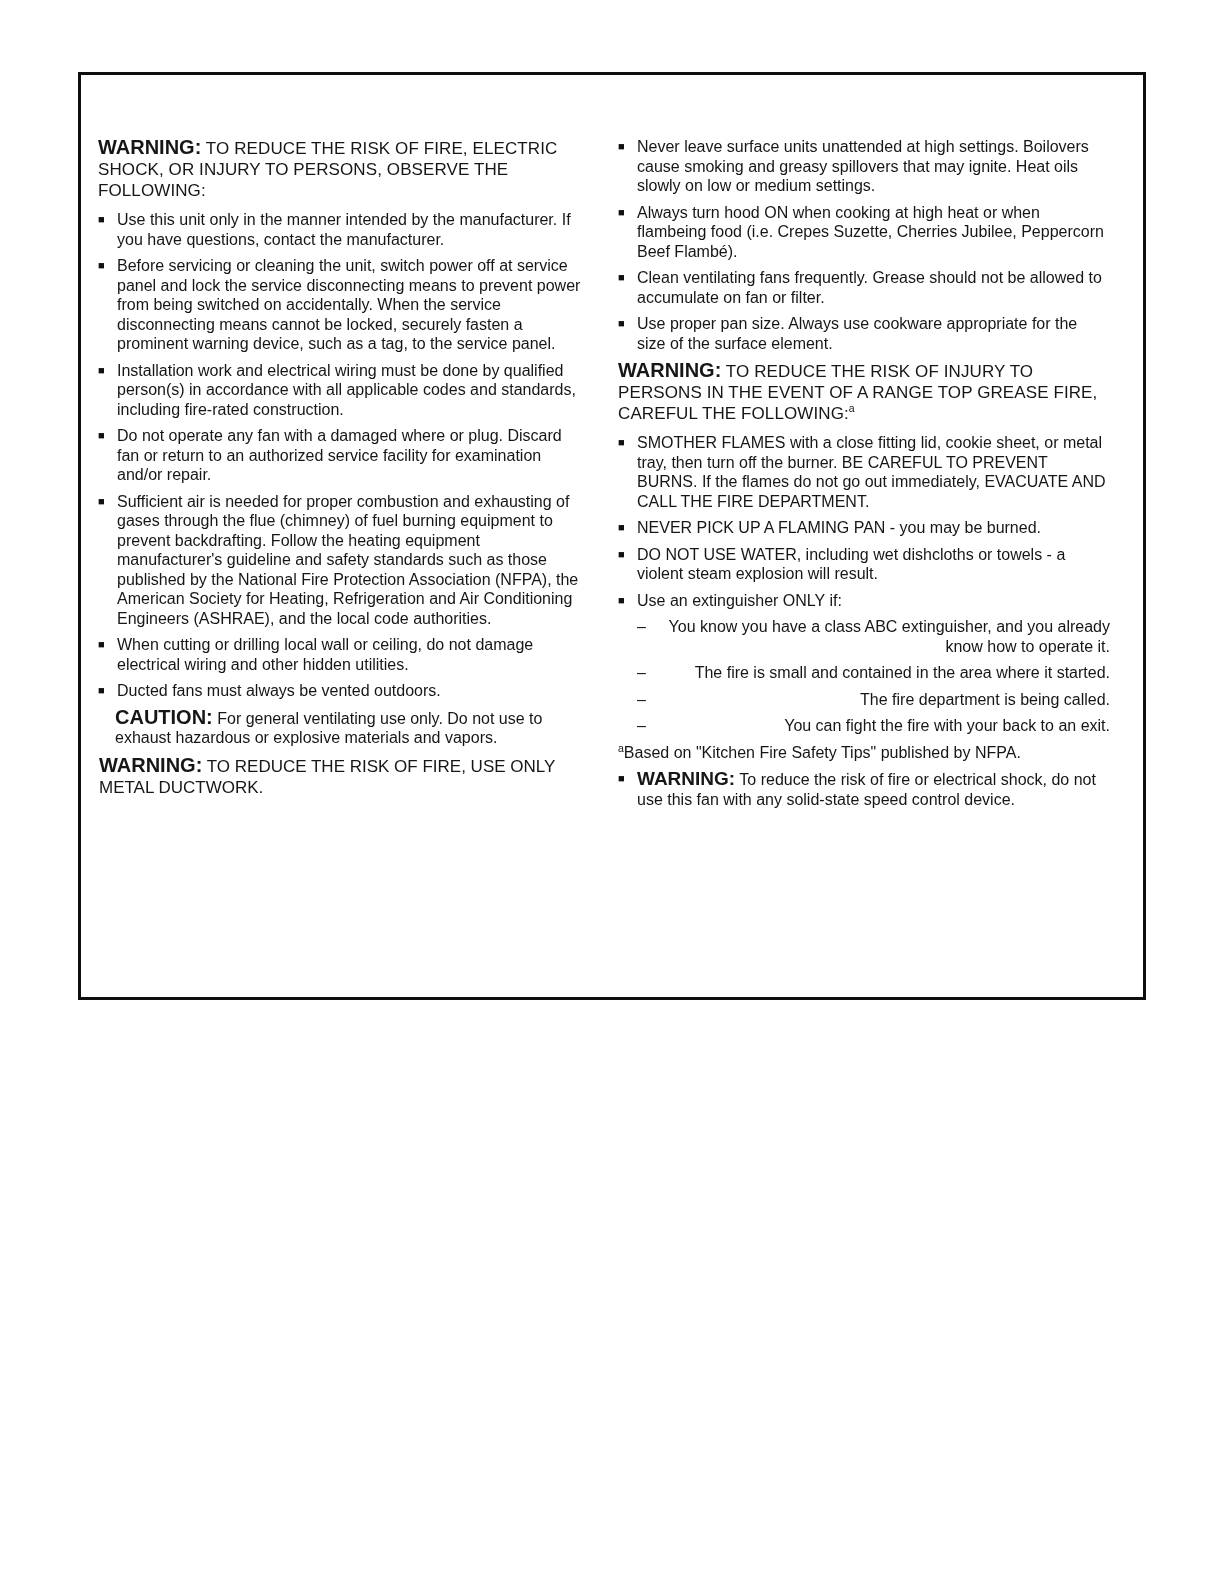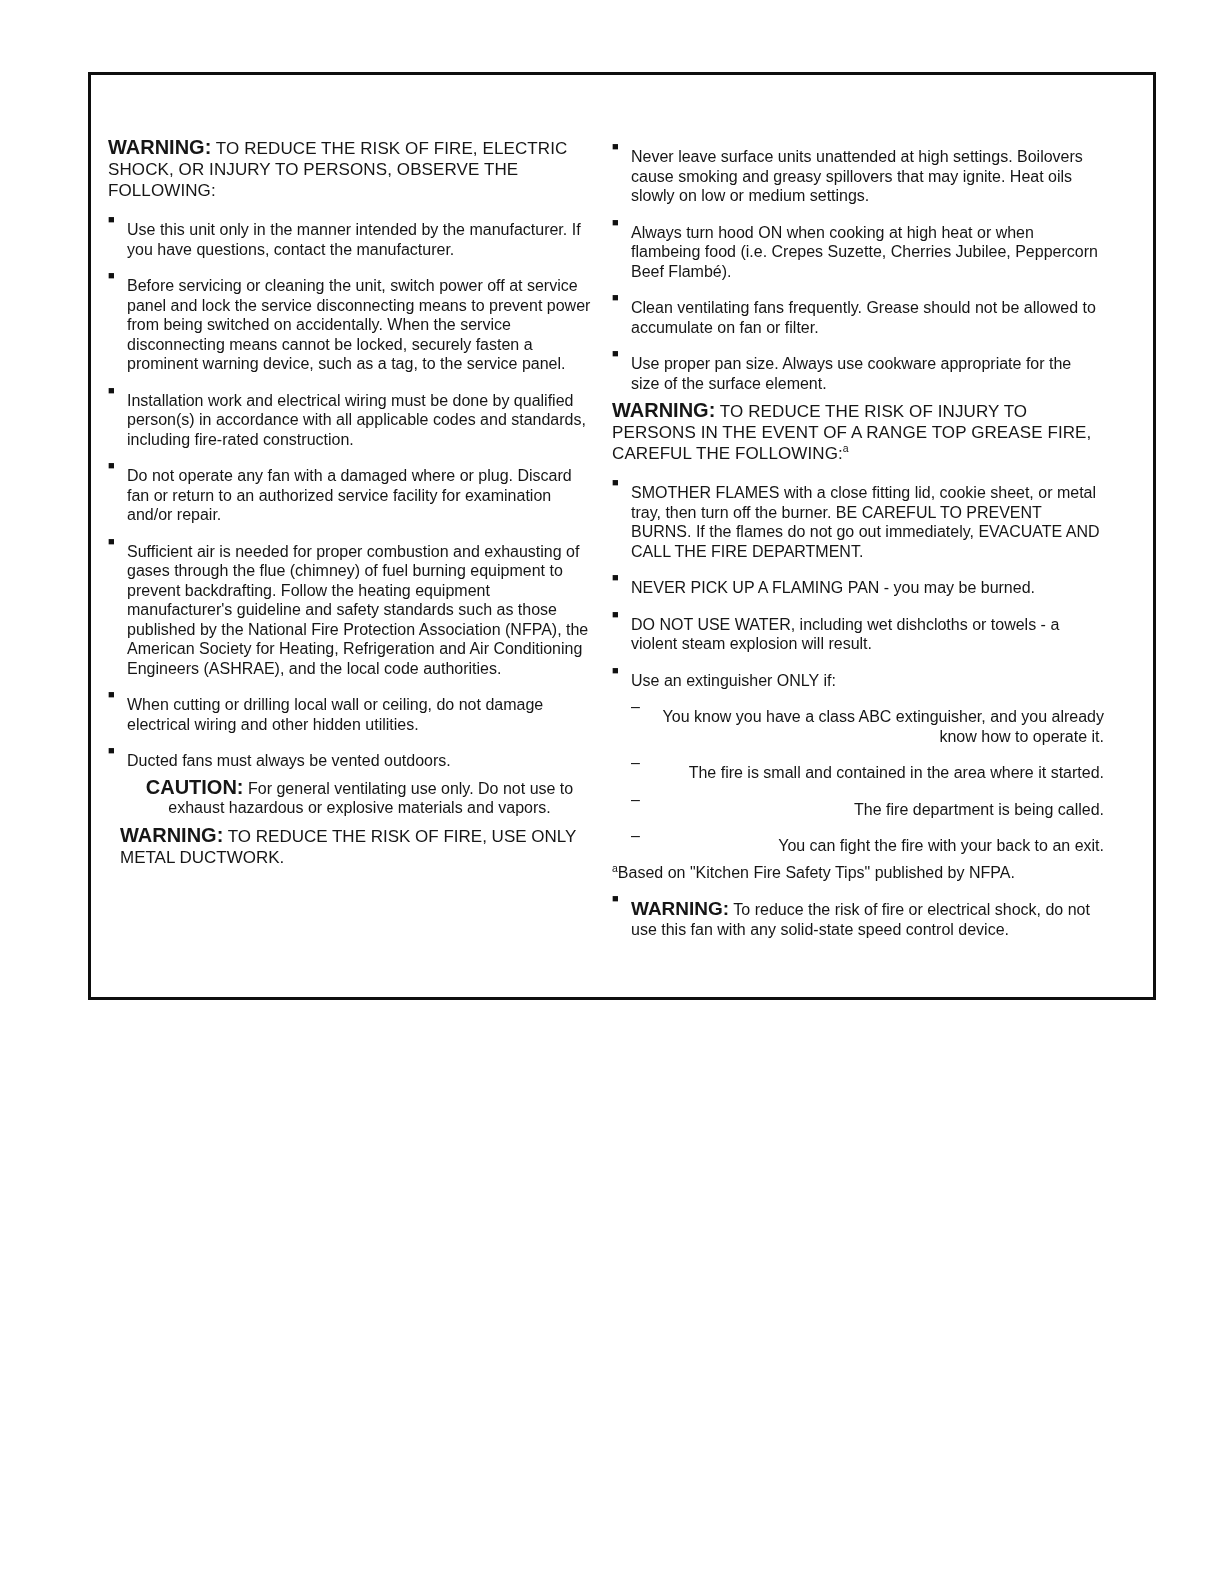--- a/index.html
+++ b/index.html
@@ -10,70 +10,68 @@
   body {
     width: 1224px;
     height: 1584px;
     position: relative;
     font-family: "Liberation Sans", sans-serif;
     color: #161616;
     -webkit-font-smoothing: antialiased;
   }
   .doc-box {
     position: absolute;
-    left: 88px;
+    left: 78px;
     top: 72px;
     width: 1068px;
     height: 928px;
     box-sizing: border-box;
     border: 3px solid #0e0e0e;
     background: #ffffff;
     display: flex;
     padding: 62px 25px 0 17px;
-    gap: 18px;
+    gap: 34px;
   }
   .col { box-sizing: border-box; }
   .col-left  { width: 486px; flex: none; }
   .col-right { width: 492px; flex: none; }
 
   .heading {
     font-size: 17px;
     line-height: 21px;
     margin: 0 0 9px 0;
     letter-spacing: 0.1px;
   }
   .lbl {
     font-weight: 700;
     font-size: 20px;
     letter-spacing: 0;
   }
   .body-txt, .btxt, .caution, .footnote, .dash-txt {
     font-size: 16px;
     line-height: 19.5px;
-    margin-top: 10px;
   }
   .bullet {
     display: flex;
     margin: 0 0 7px 0;
   }
   .sq {
     flex: none;
     width: 19px;
     font-size: 11px;
     line-height: 19.5px;
     color: #111111;
   }
   .btxt { flex: 1; }
 
   .caution {
     margin: 0 0 7px 17px;
-    text-align: center;
   }
   .flush-para {
-    margin: 0 0 7px 12px;
+    margin: 0 0 7px 1px;
     font-size: 17px;
     line-height: 21px;
   }
   .dash-item {
     display: flex;
     margin: 0 0 7px 19px;
   }
   .dmark {
     flex: none;
     width: 17px;

